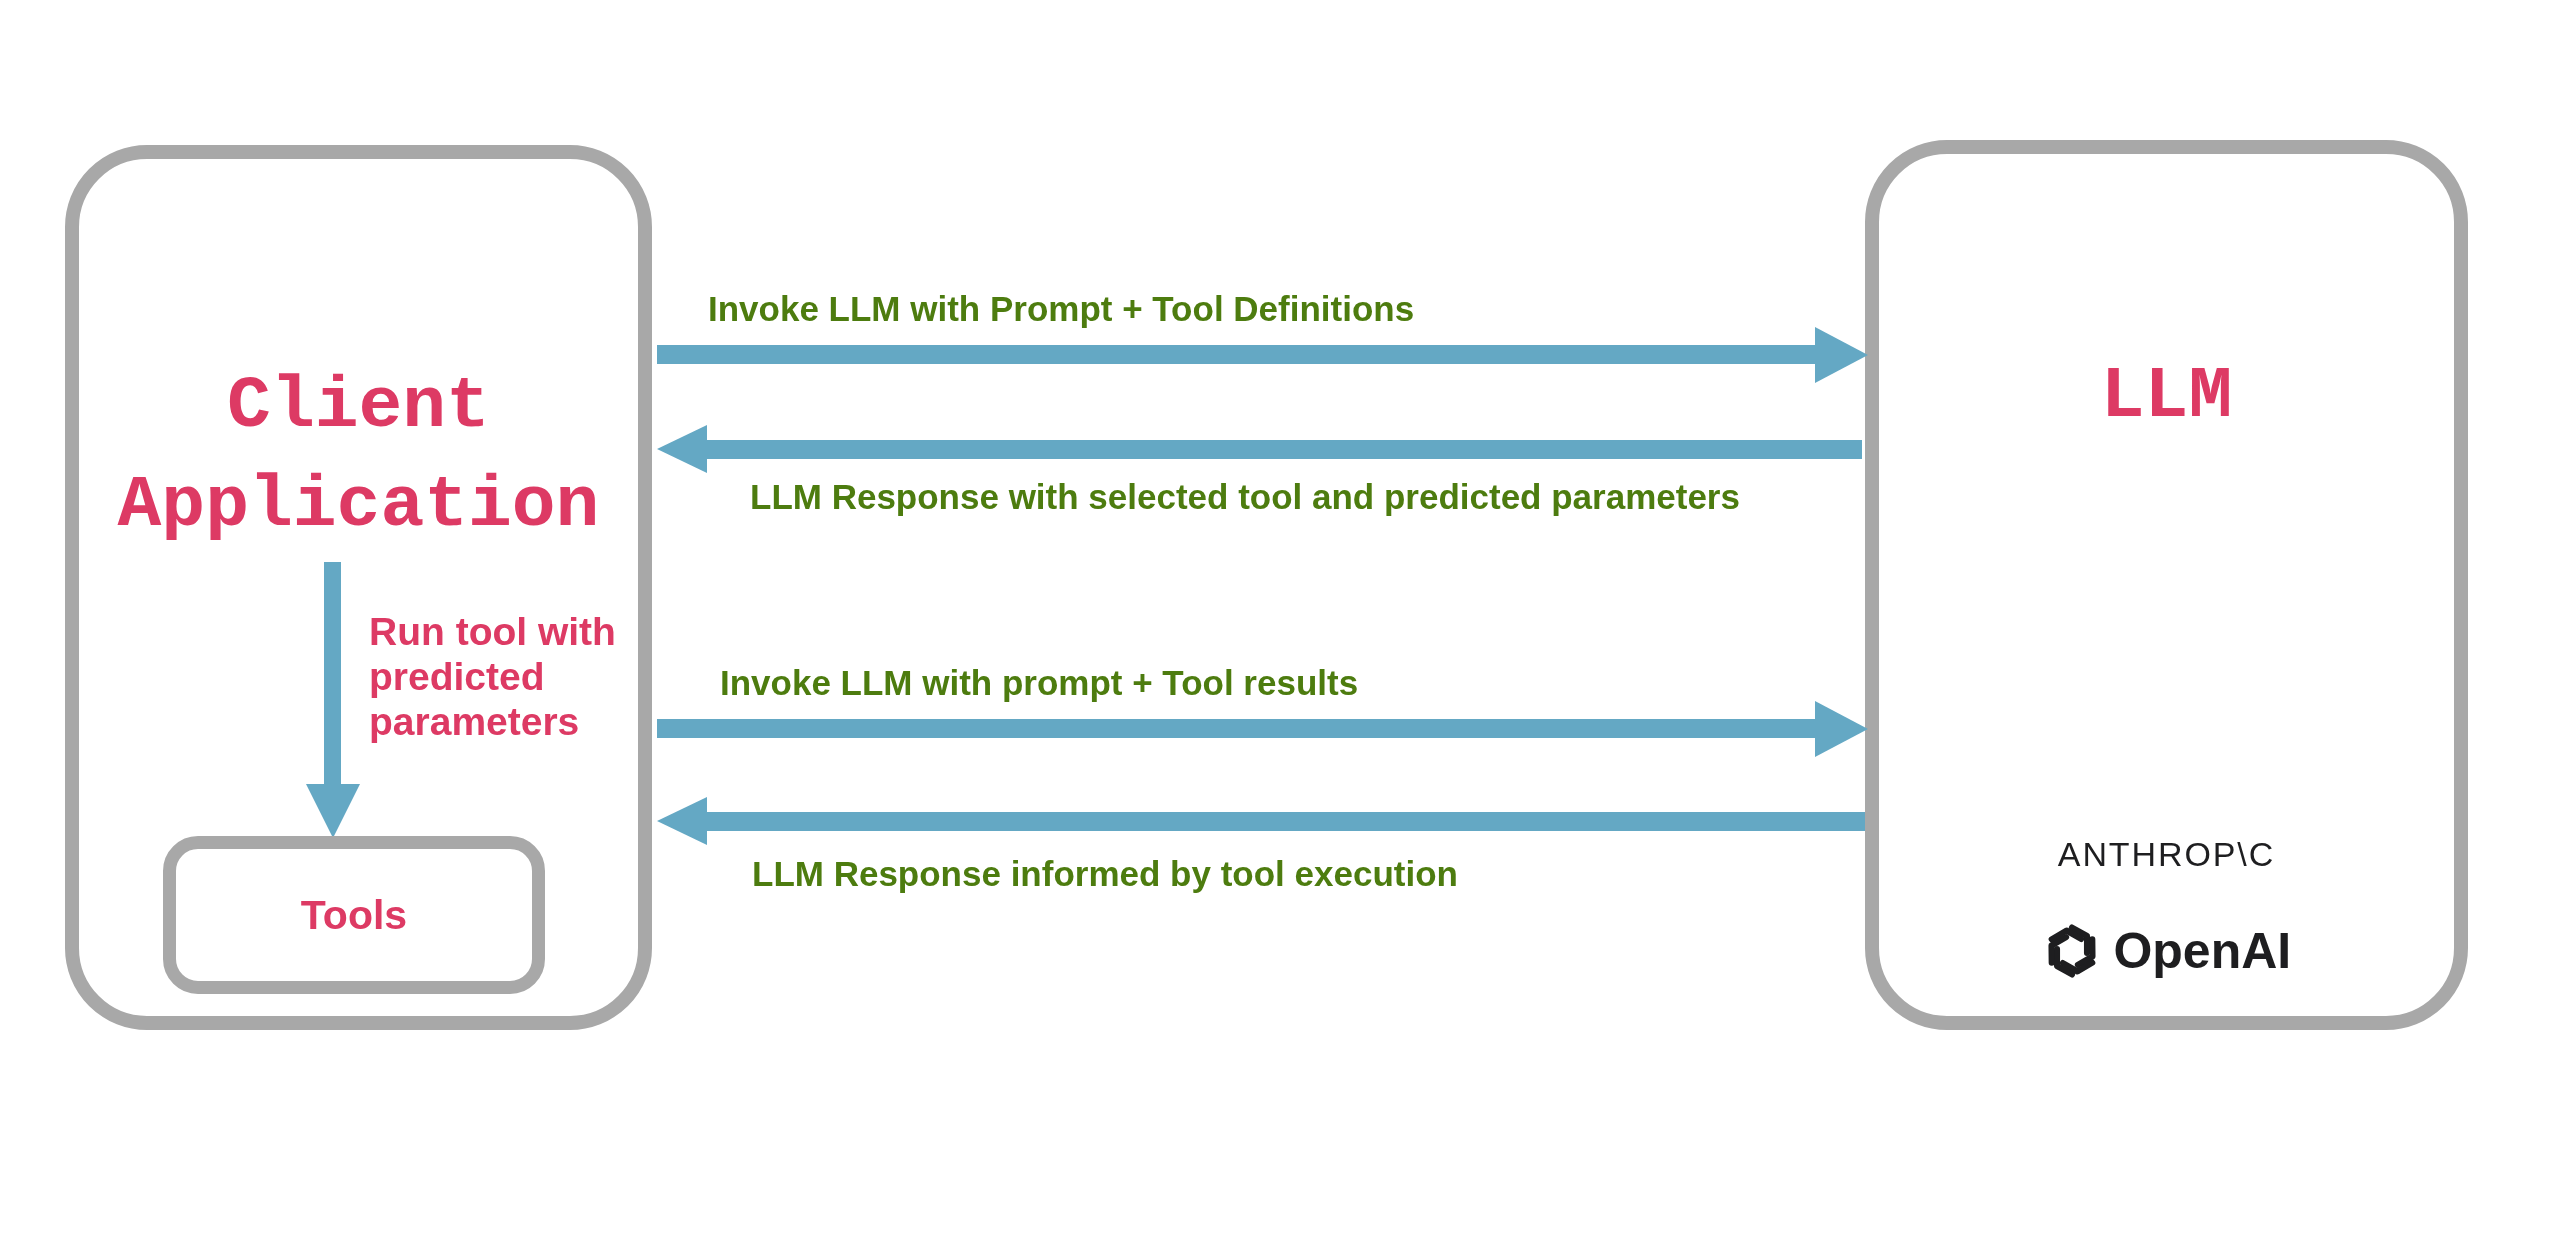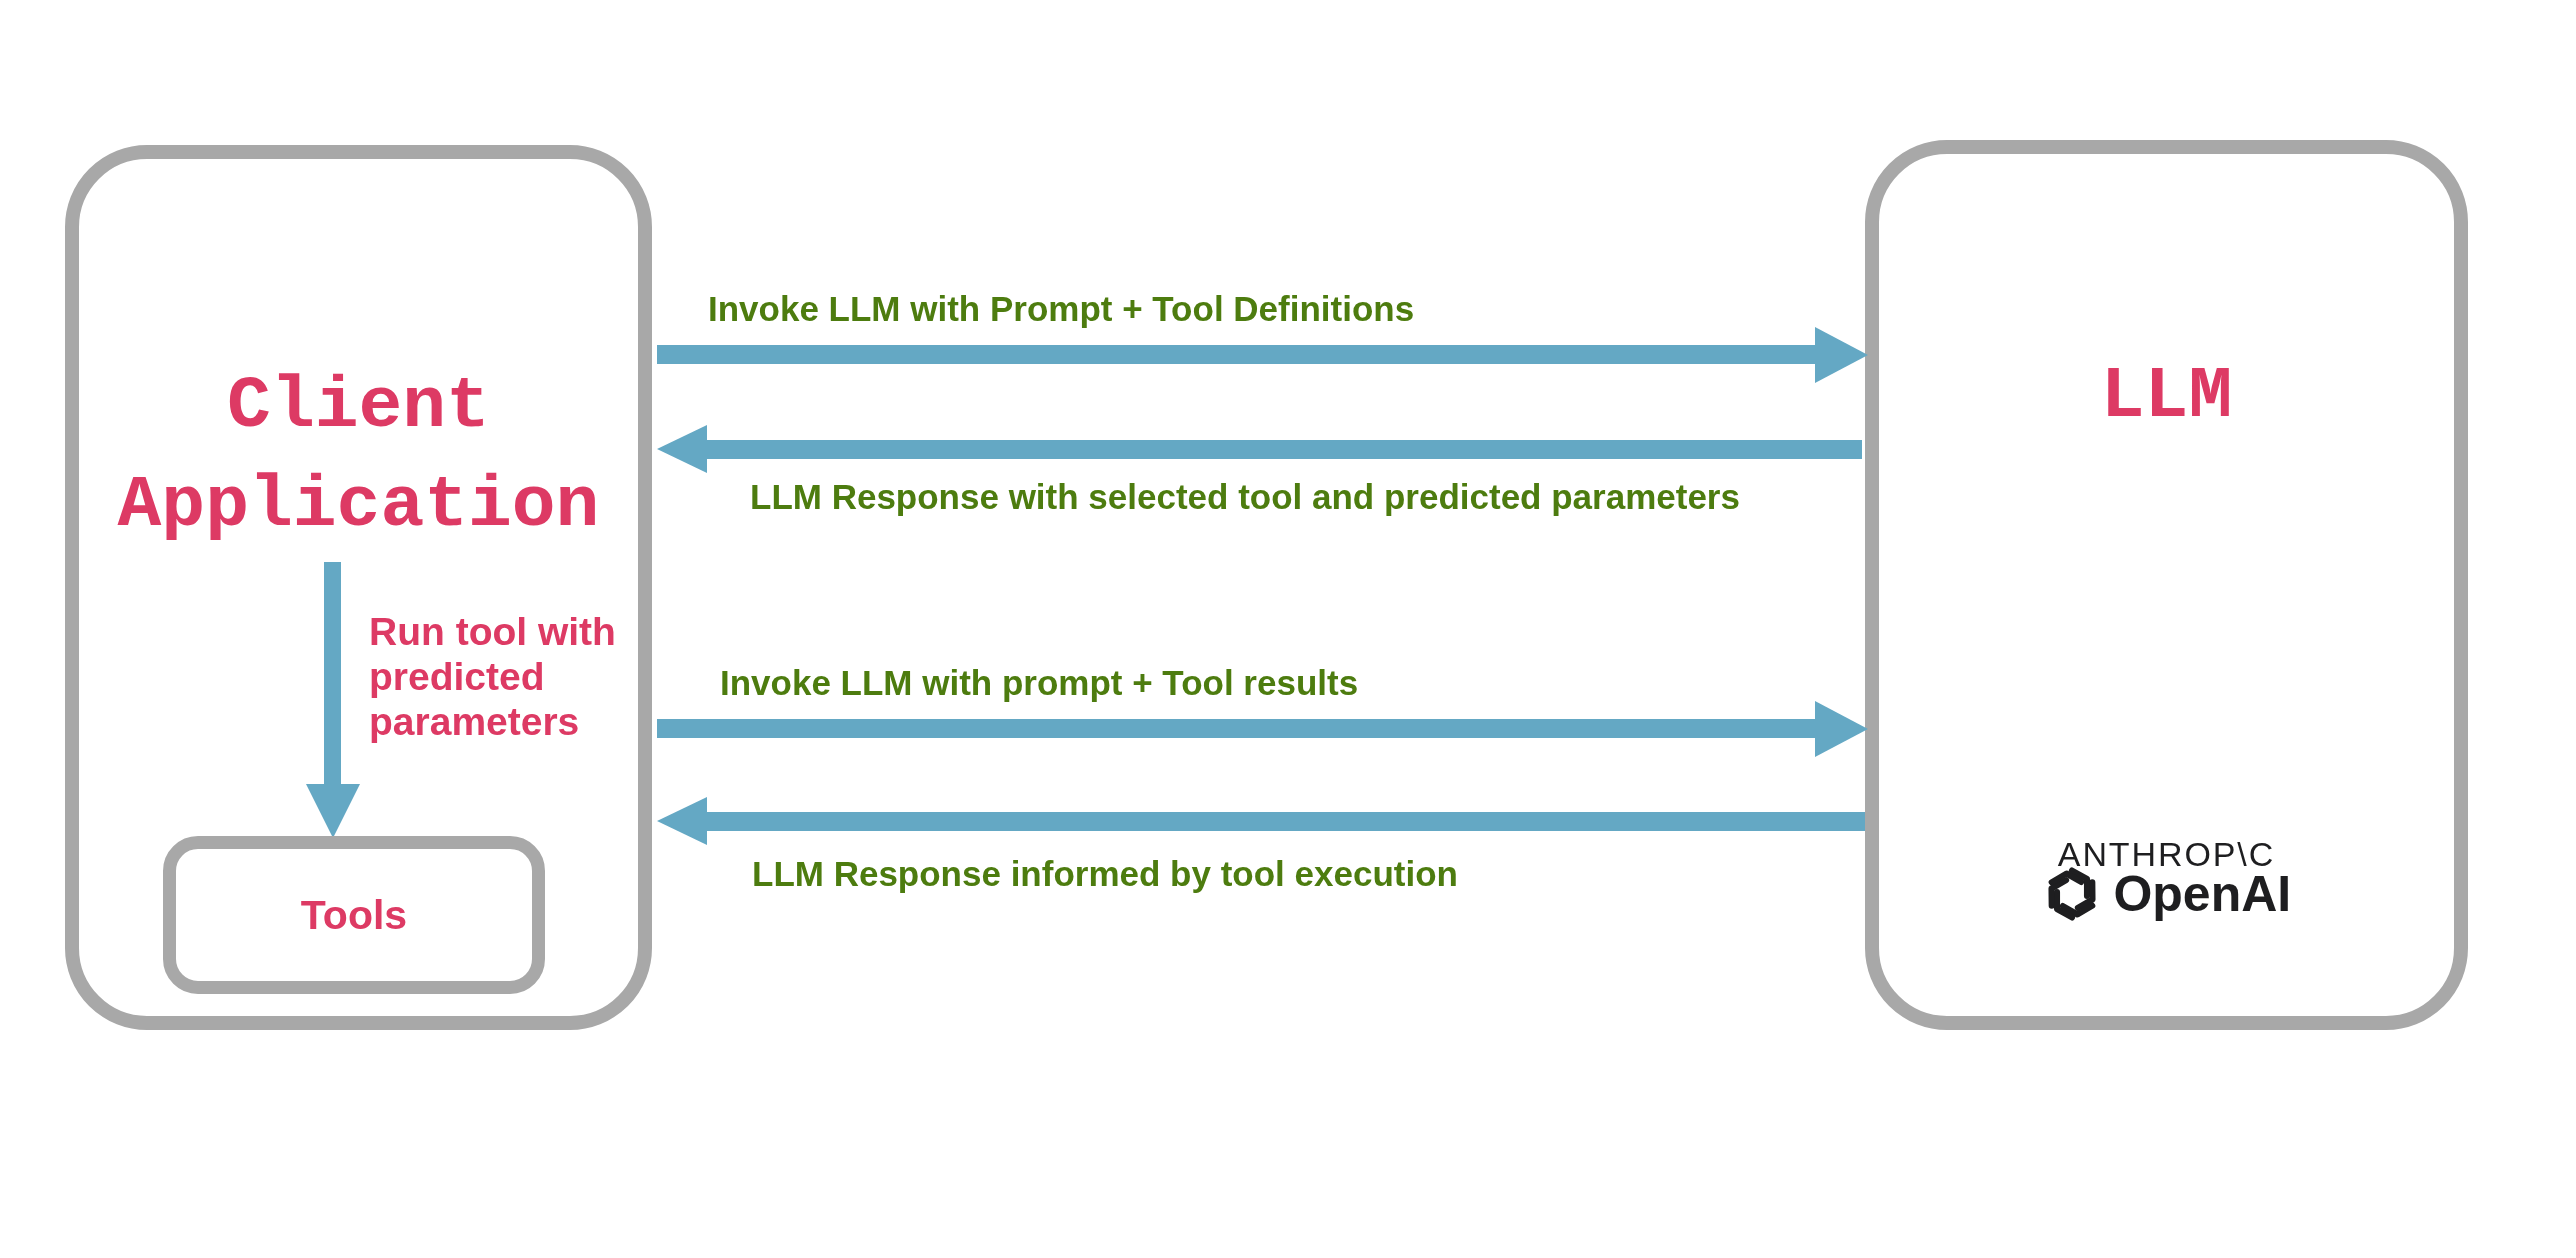--- a/index.html
+++ b/index.html
@@ -125,21 +125,21 @@
     top: 681px;
     text-align: center;
     color: #1E1E20;
     font-weight: normal;
     font-size: 34px;
     letter-spacing: 1.9px;
   }
   .openai-row {
     position: absolute;
     left: 0; width: 100%;
-    top: 710px;
+    top: 767px;
     display: flex;
     align-items: center;
     justify-content: center;
     gap: 11.6px;
   }
   .openai-text {
     color: #1E1E20;
     font-weight: bold;
     font-size: 50px;
     letter-spacing: 0px;

